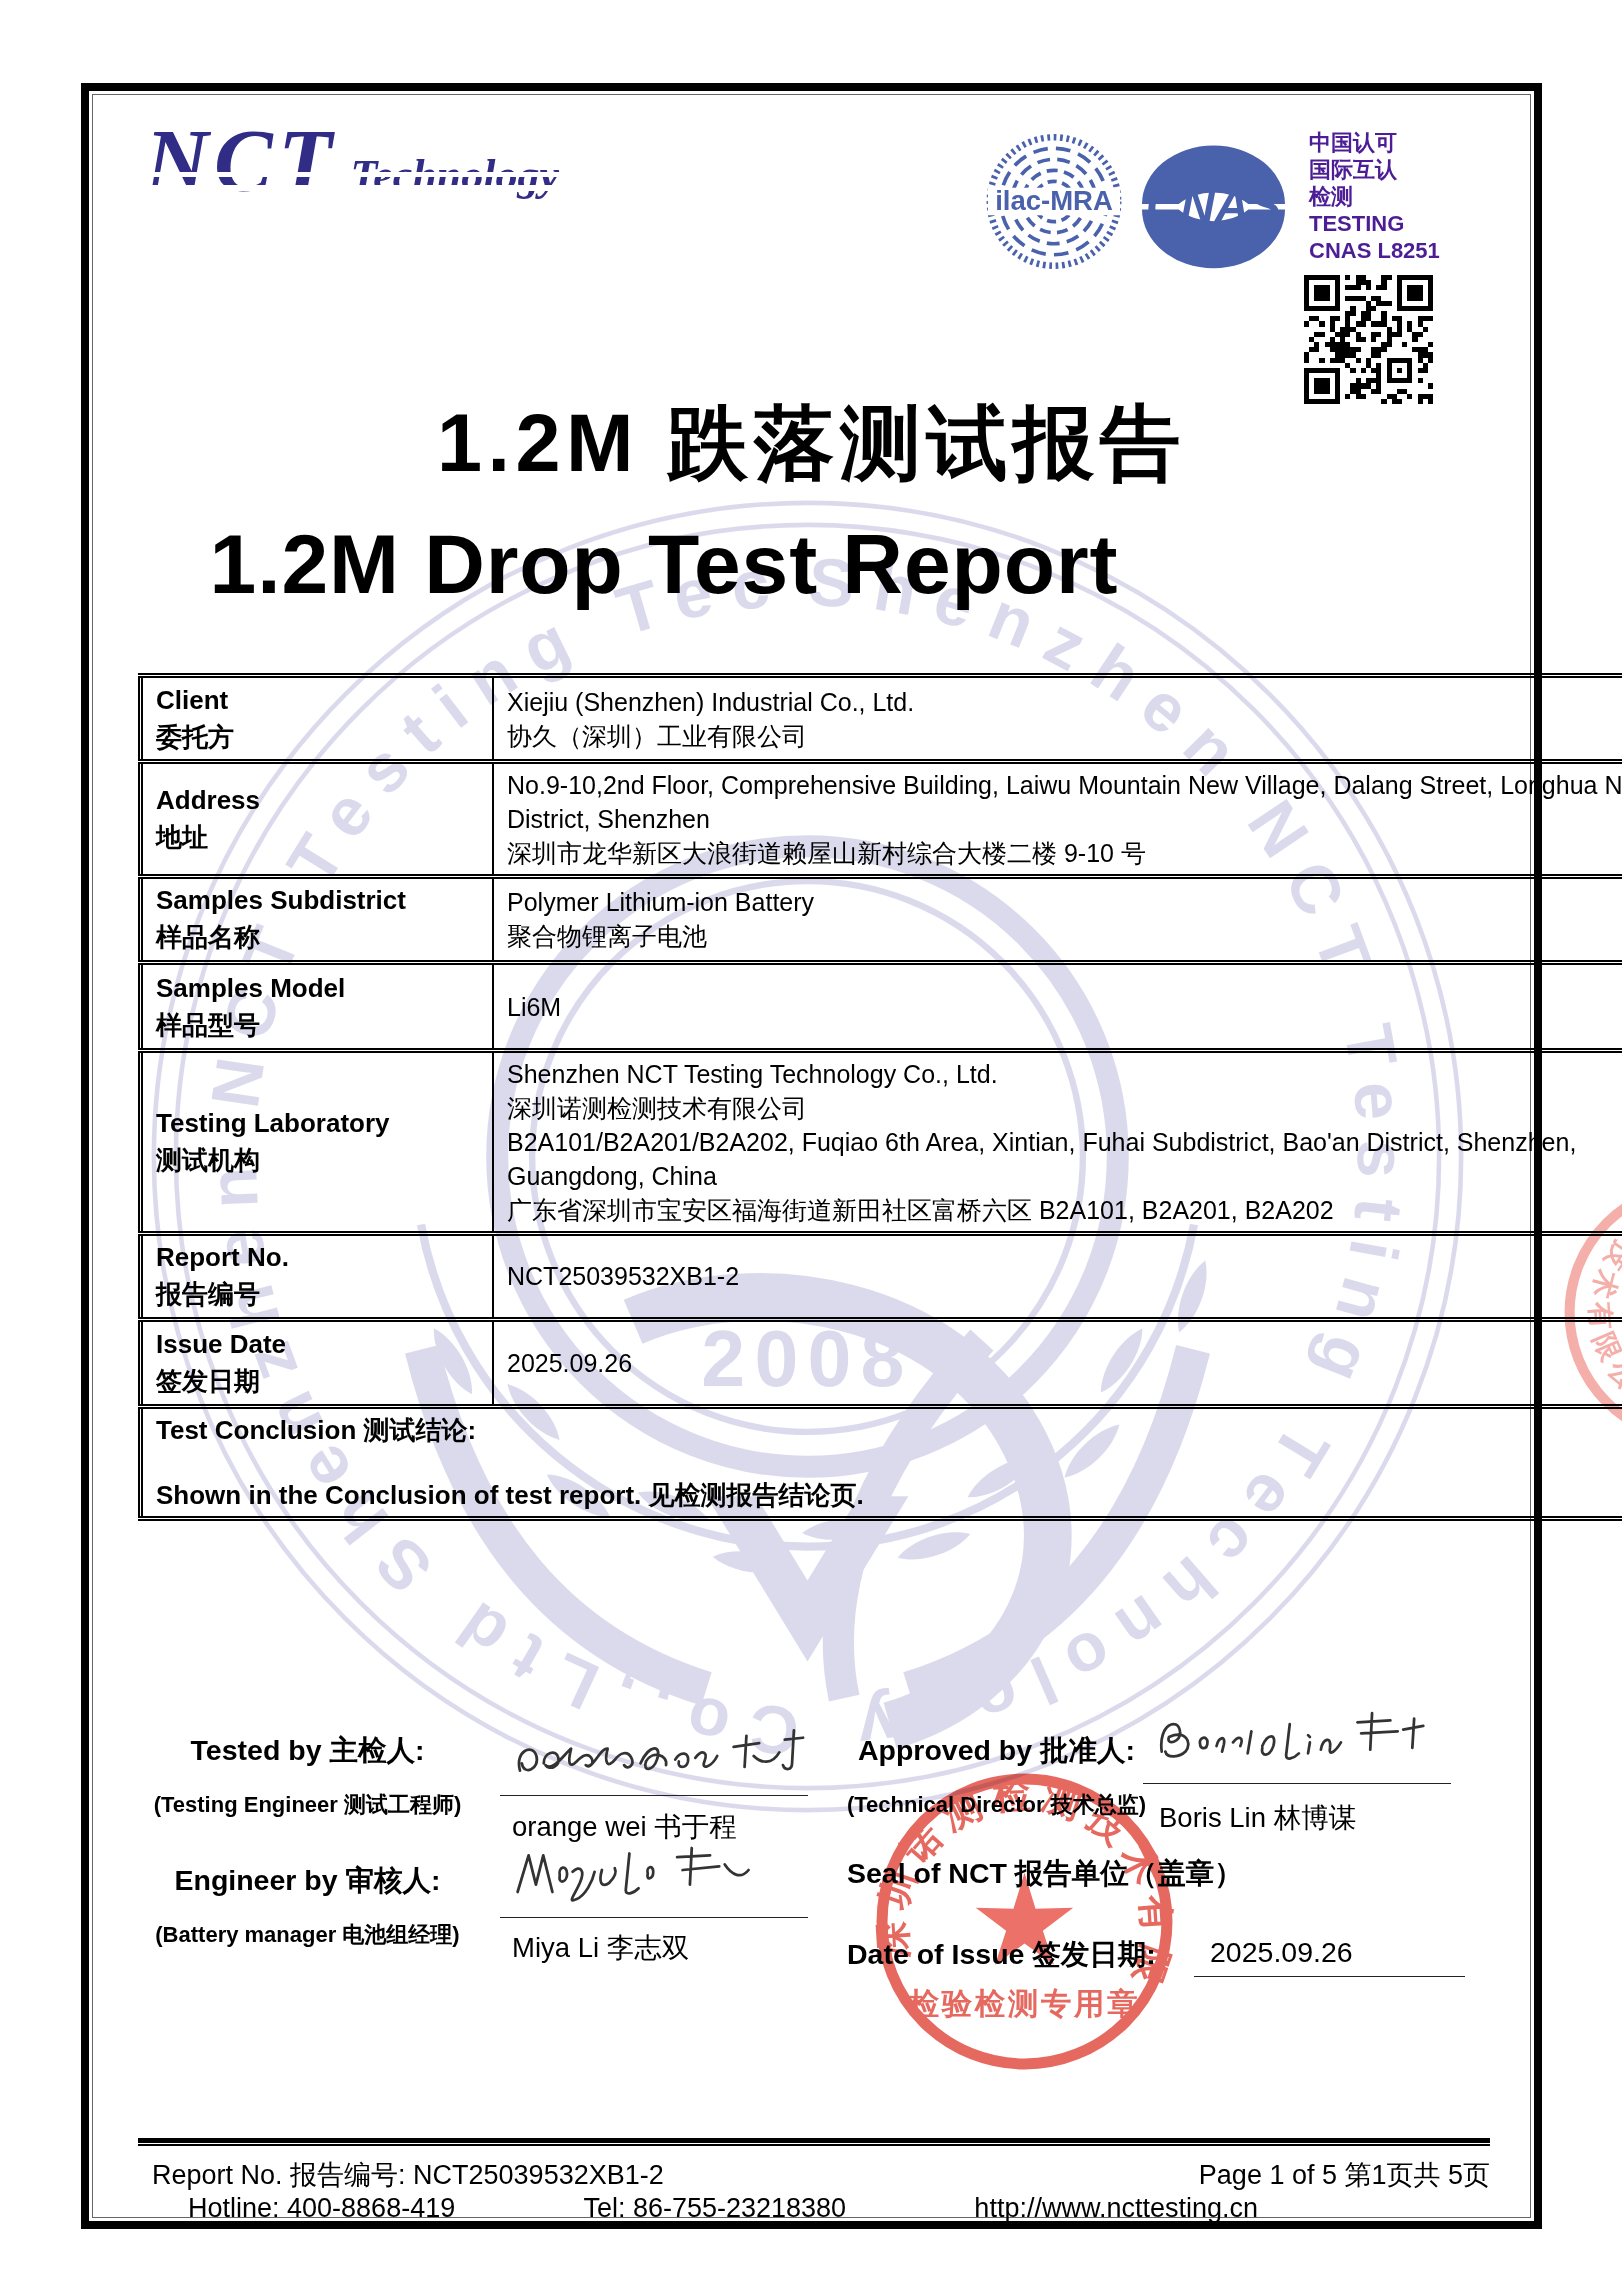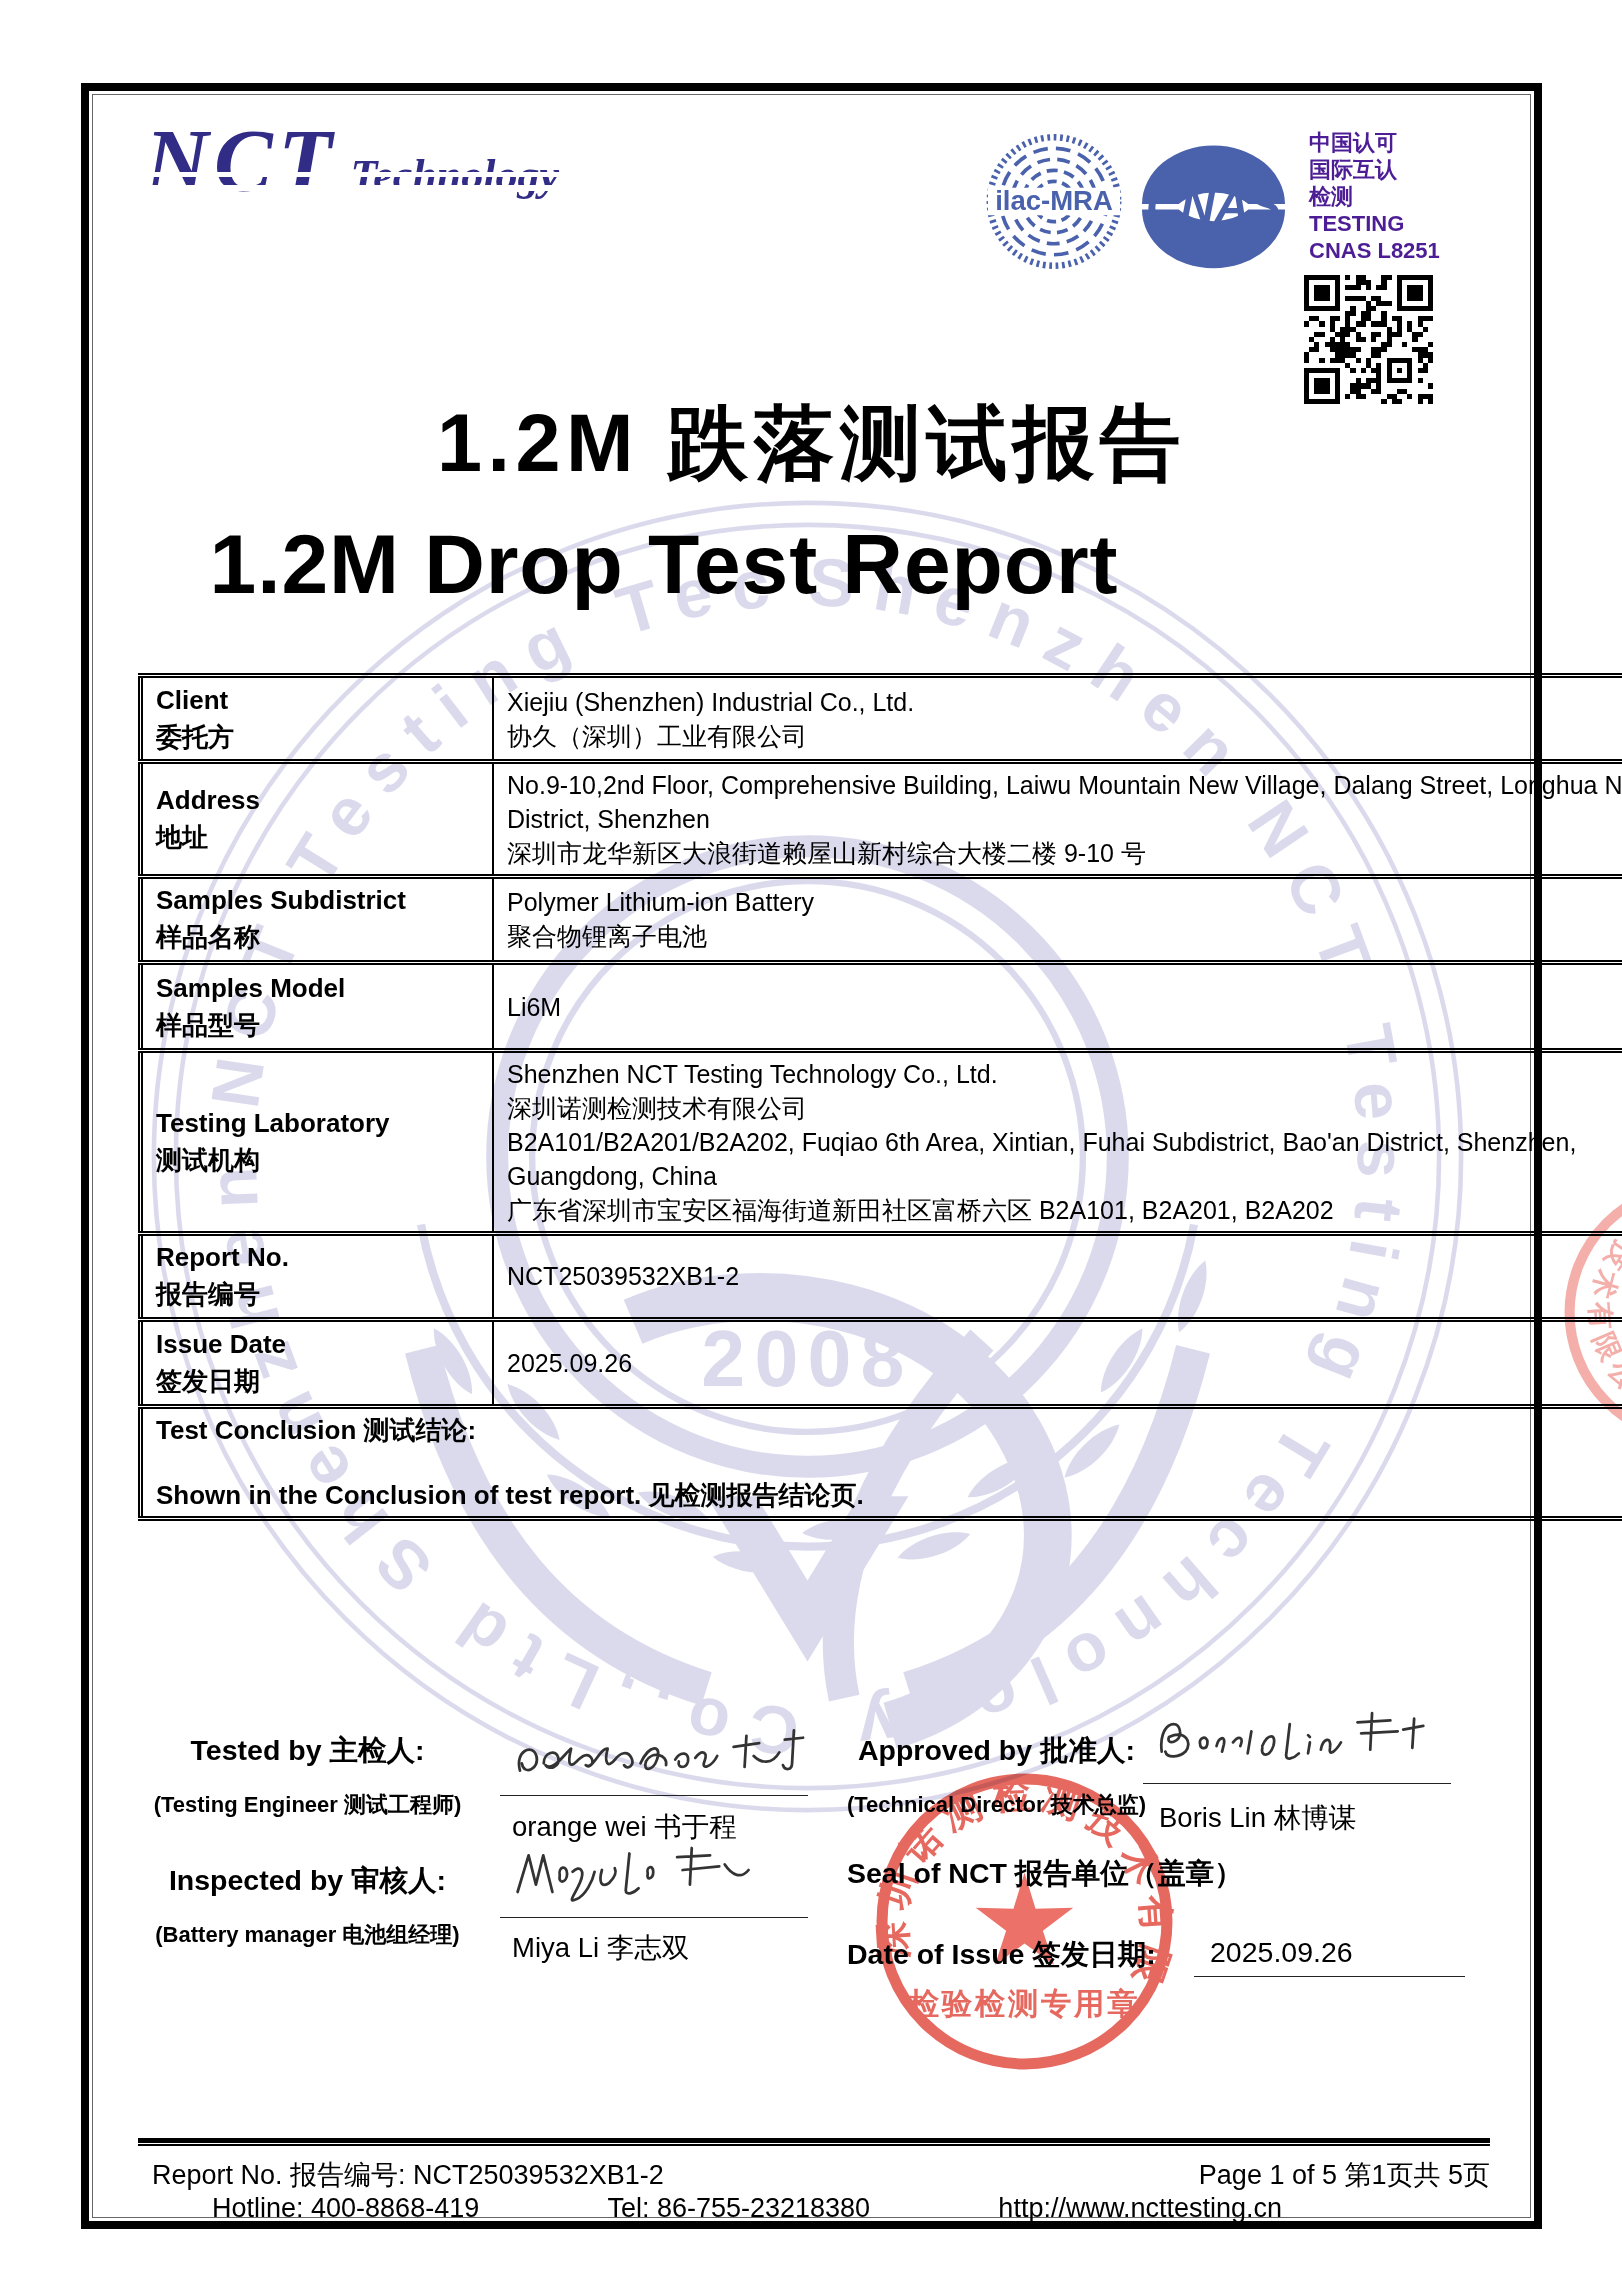--- a/index.html
+++ b/index.html
@@ -50,21 +50,21 @@
   .sigvalue{position:absolute;font-size:28.5px;white-space:nowrap;}
   .sigsvg{position:absolute;}
   .sigsvg path{fill:none;stroke:#333;stroke-width:3;stroke-linecap:round;stroke-linejoin:round;}
   
   .foot-sep{position:absolute;left:138px;top:2138px;width:1352px;}
   .foot-sep .b1{height:4.6px;background:#000;}
   .foot-sep .b2{height:1.8px;background:#000;margin-top:1.8px;}
   .foot-row1{position:absolute;left:152px;top:2157px;width:1338px;display:flex;
              justify-content:space-between;font-size:27px;}
   .foot-row2{position:absolute;left:188px;top:2193px;width:1070px;display:flex;
-             justify-content:space-between;font-size:27px;margin-left:24px;}
+             justify-content:space-between;font-size:27px;}
   .wm{position:absolute;left:119px;top:468px;opacity:.5;pointer-events:none;}
   .stamp{position:absolute;mix-blend-mode:multiply;opacity:.9;}
 </style>
 </head>
 <body>
 
 <div class="page">
 
   <svg class="wm" width="1377" height="1377" viewBox="0 0 1500 1500">
     <defs>
@@ -425,21 +425,21 @@
   </div>
   <svg class="sigsvg" style="left:510px;top:1714px;" width="303" height="84" viewBox="0 0 330 92">
     <path d="M10,62 C4,40 24,32 28,46 C32,60 14,68 12,54 M36,54 C36,42 50,38 52,48 C54,58 42,62 38,56 C46,64 60,42 66,38 C62,54 64,60 72,52 C78,46 84,42 88,48 C92,54 86,60 82,56 C90,62 98,36 106,38 C102,54 106,60 114,50 C120,42 128,40 132,48 C136,56 128,62 124,56"></path>
     <path d="M142,54 C152,32 166,34 160,50 C156,62 144,64 148,52 C154,40 172,44 170,56 M180,50 C186,40 196,42 194,52 C192,60 182,60 184,52 M202,48 C210,38 216,42 212,52 C208,62 220,58 226,46"></path>
     <path d="M244,36 L272,32 M258,24 L256,58 M266,46 C274,54 286,56 294,42 M300,28 L320,26 M310,18 L308,54 C308,62 300,62 298,56"></path>
   </svg>
   <div class="sigline" style="left:500px;top:1795px;width:308px;"></div>
   <div class="signame" style="left:512px;top:1809px;">orange wei 书于程</div>
 
   <div class="sigblock" style="left:124px;top:1862px;width:367px;">
-    <div class="big">Inspected by 审核人:</div>
+    <div class="big">Engineer by 审核人:</div>
     <div class="small">(Battery manager 电池组经理)</div>
   </div>
   <svg class="sigsvg" style="left:510px;top:1837px;" width="248" height="77" viewBox="0 0 270 84">
     <path d="M8,60 L20,20 L28,52 L36,20 L46,60 M54,42 C52,32 62,30 62,40 C62,50 52,52 54,42 M68,38 C76,30 82,36 76,50 C70,64 62,72 72,68 C82,64 90,48 92,38 M100,36 C96,50 100,56 108,50 C114,44 116,38 114,34"></path>
     <path d="M130,18 L126,58 C126,64 134,62 140,56 M150,40 C148,32 156,30 156,38 C156,46 148,48 150,40"></path>
     <path d="M182,22 L218,20 M198,12 L196,52 M188,36 L228,32 M234,30 C242,42 252,46 260,36"></path>
   </svg>
   <div class="sigline" style="left:500px;top:1917px;width:308px;"></div>
   <div class="signame" style="left:512px;top:1930px;">Miya Li 李志双</div>
 

